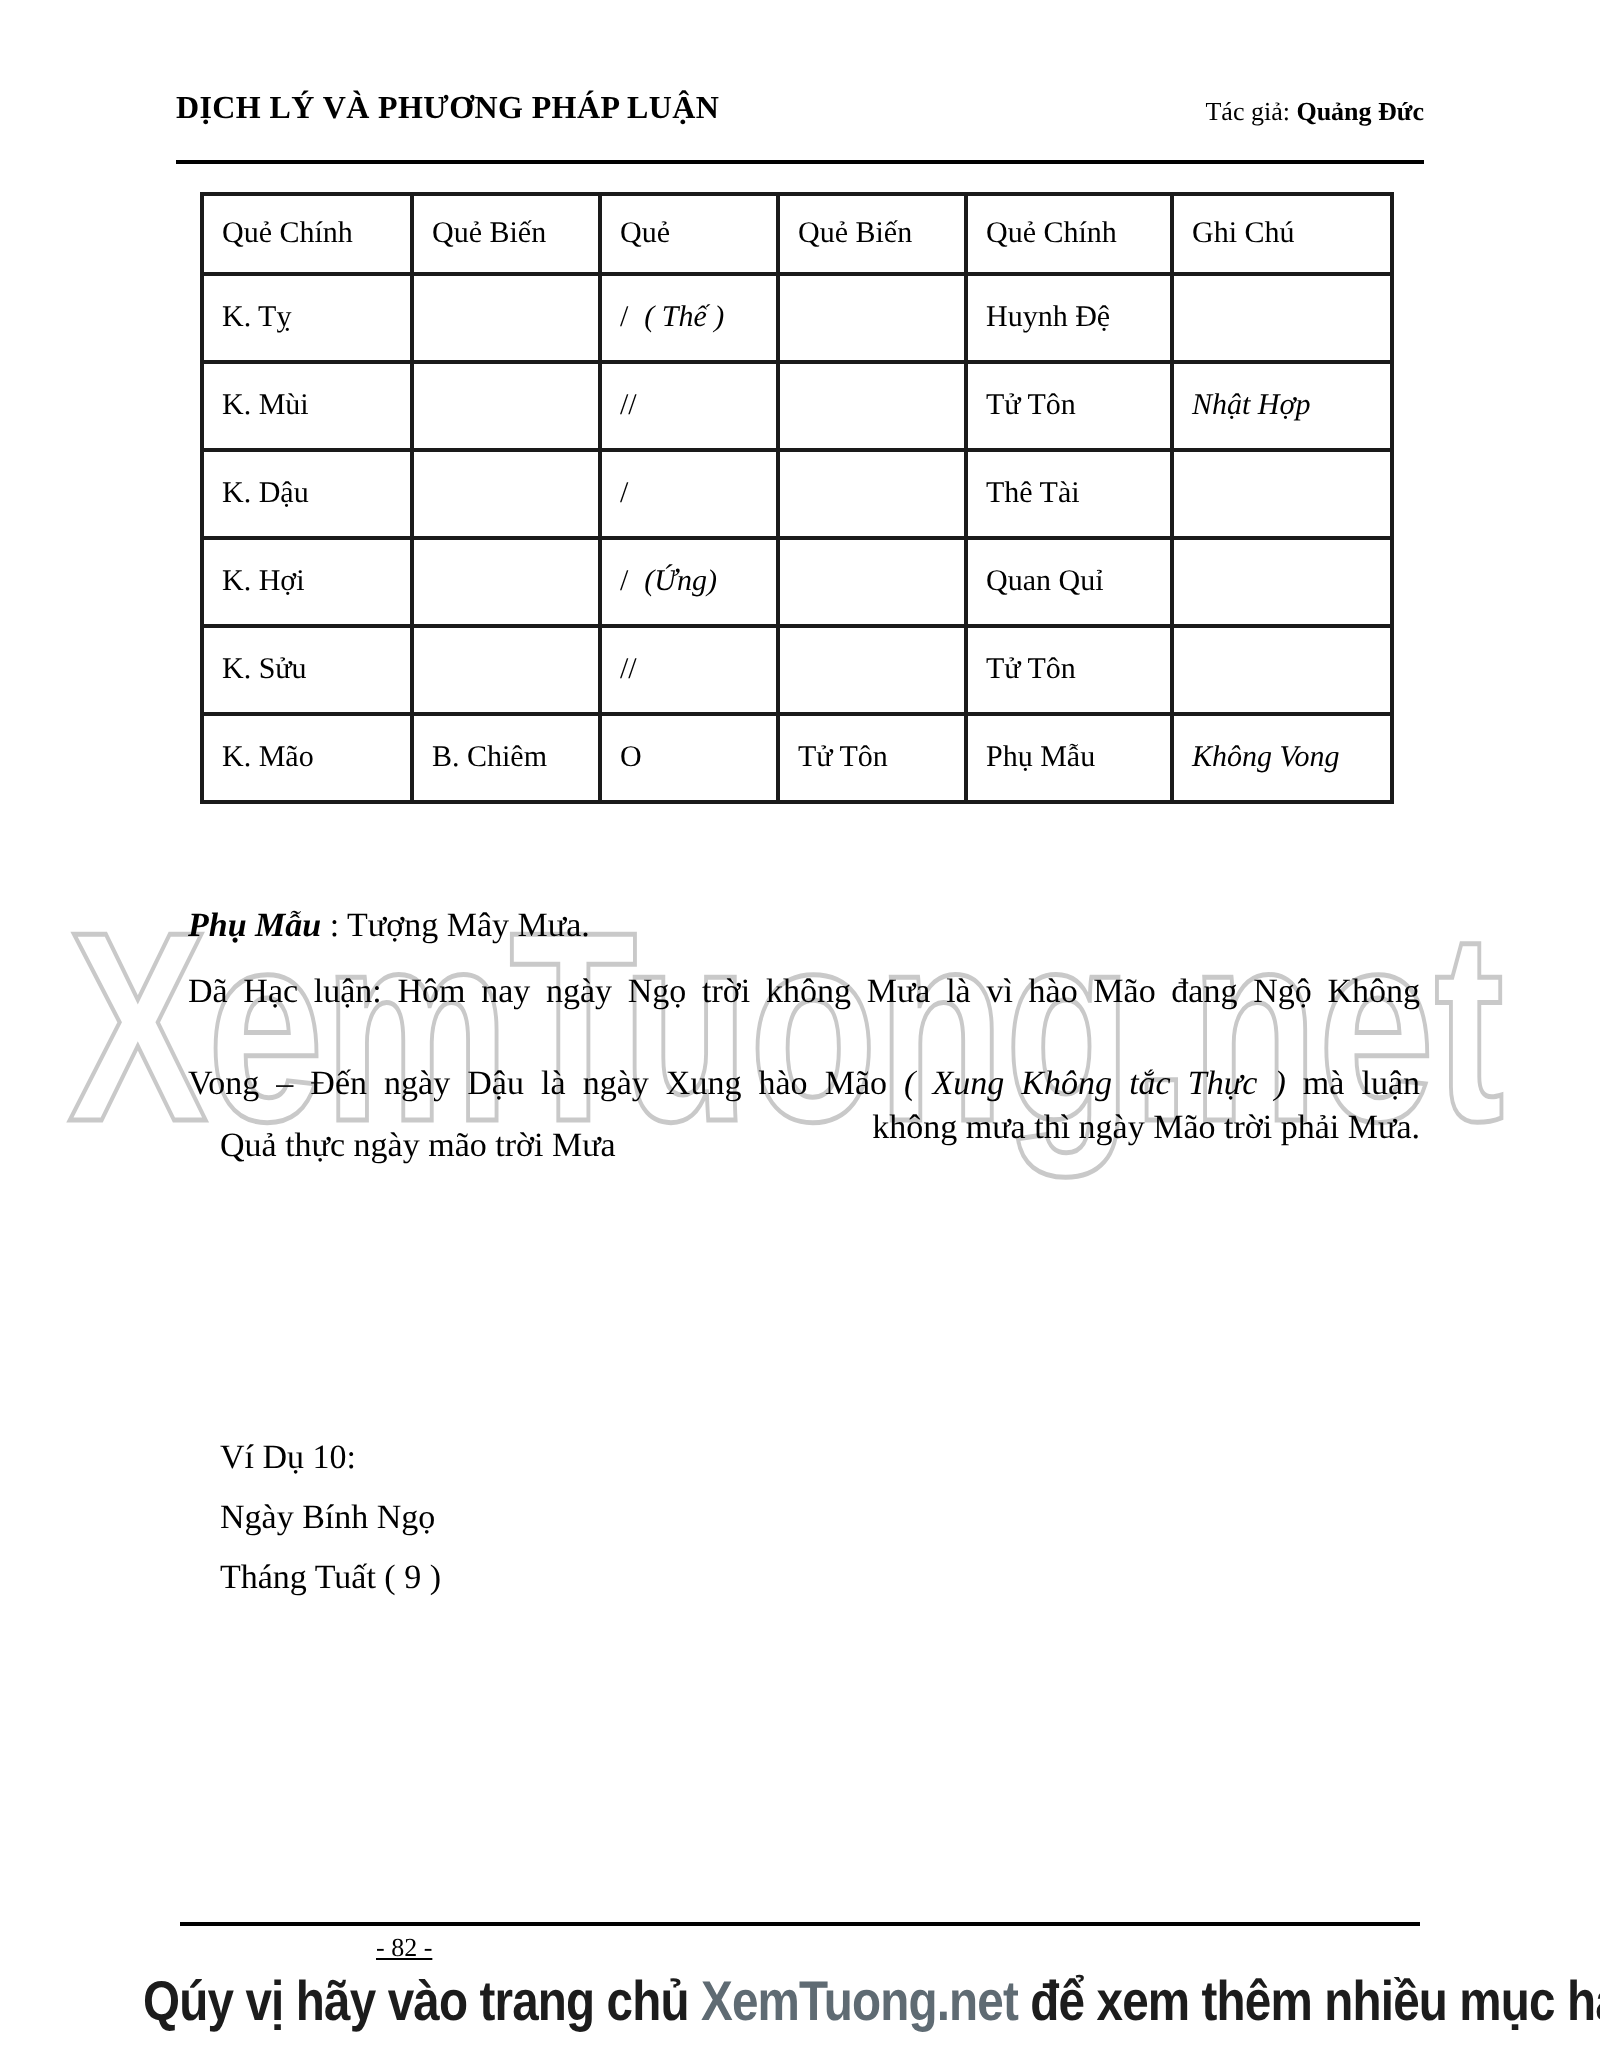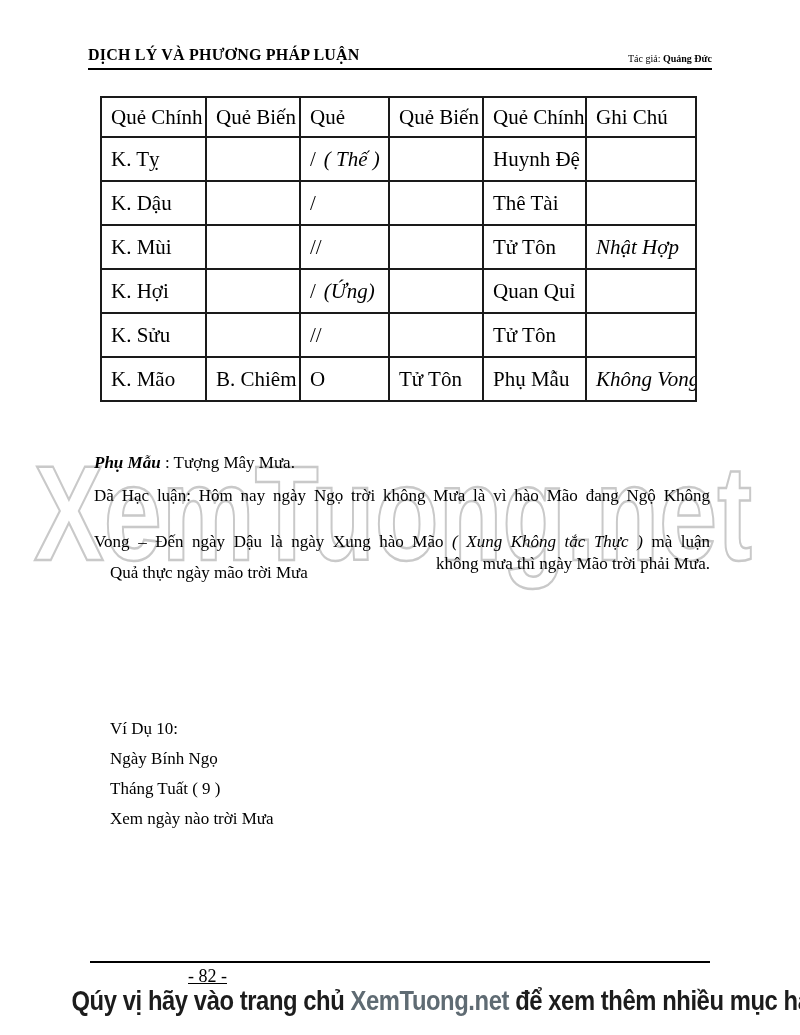--- a/index.html
+++ b/index.html
@@ -4,30 +4,30 @@
 <style>
   html,body{margin:0;padding:0;}
   body{
     width:800px;height:1035px;position:relative;background:#ffffff;
     font-family:"Liberation Serif", serif;color:#000;overflow:hidden;
   }
   
   .page-header{
     position:absolute;left:88px;right:88px;top:30px;height:34px;
     display:flex;justify-content:space-between;align-items:flex-end;
-    border-bottom:2px solid #000;padding-bottom:4px;z-index:2;
+    border-bottom:2px solid #000;padding-bottom:16px;z-index:2;
   }
   .hdr-title{font-weight:bold;font-size:16px;letter-spacing:.2px;}
-  .hdr-author{font-size:10px;}
+  .hdr-author{font-size:13px;}
   .hdr-author b{font-weight:bold;}
   
   table.hexa{
     position:absolute;left:100px;top:96px;z-index:2;
     border-collapse:collapse;table-layout:fixed;width:595px;
-    font-size:21px;
+    font-size:15px;
   }
   table.hexa td,table.hexa th{
     border:2px solid #1a1a1a;padding:0 0 0 9px;text-align:left;
     font-weight:normal;vertical-align:middle;white-space:nowrap;overflow:hidden;
   }
   table.hexa tr.hrow{height:40px;}
   table.hexa tr.drow{height:44px;}
   .it{font-style:italic;}
   .line-note{font-style:italic;margin-left:8px;}
   
@@ -36,21 +36,21 @@
   .bodytext{position:absolute;left:94px;width:616px;z-index:2;font-size:17px;line-height:22px;}
   .term-line{top:452px;}
   .term{font-weight:bold;font-style:italic;}
   .para{top:461px;}
   .para .jline{text-align:justify;text-align-last:justify;margin-top:24px;}
   .para .lline{text-align:right;}
   .result-line{top:562px;margin-left:16px;}
   .example{top:714px;line-height:30px;margin-left:16px;}
   
   .foot-rule{position:absolute;left:90px;top:961px;width:620px;height:2px;background:#000;z-index:2;}
-  .page-num{position:absolute;left:188px;top:966px;font-size:18px;z-index:2;text-decoration:underline;}
+  .page-num{position:absolute;left:188px;top:966px;font-size:13px;z-index:2;text-decoration:underline;}
   .promo{
     position:absolute;left:0;top:985px;width:800px;text-align:center;z-index:2;
     font-family:"Liberation Sans", sans-serif;font-size:28px;font-weight:bold;
     color:#1c1c1c;white-space:nowrap;
   }
   .promo-inner{display:inline-block;transform:scaleX(.85);transform-origin:50% 50%;letter-spacing:-.5px;}
   .promo-link{color:#5f6b73;text-decoration:none;}
 </style>
 </head>
 <body>
@@ -86,34 +86,34 @@
   </tr>
   <tr class="drow">
     <td>K. Tỵ</td>
     <td></td>
     <td><span>/</span><span class="line-note">( Thế )</span></td>
     <td></td>
     <td>Huynh Đệ</td>
     <td class="it"></td>
   </tr>
   <tr class="drow">
+    <td>K. Mùi</td>
+    <td></td>
+    <td><span>//</span><span class="line-note"></span></td>
+    <td></td>
+    <td>Tử Tôn</td>
+    <td class="it">Nhật Hợp</td>
+  </tr>
+  <tr class="drow">
     <td>K. Dậu</td>
     <td></td>
     <td><span>/</span><span class="line-note"></span></td>
     <td></td>
     <td>Thê Tài</td>
     <td class="it"></td>
-  </tr>
-  <tr class="drow">
-    <td>K. Mùi</td>
-    <td></td>
-    <td><span>//</span><span class="line-note"></span></td>
-    <td></td>
-    <td>Tử Tôn</td>
-    <td class="it">Nhật Hợp</td>
   </tr>
   <tr class="drow">
     <td>K. Hợi</td>
     <td></td>
     <td><span>/</span><span class="line-note">(Ứng)</span></td>
     <td></td>
     <td>Quan Quỉ</td>
     <td class="it"></td>
   </tr>
   <tr class="drow">
@@ -144,20 +144,19 @@
   <div class="jline"><span>Vong –  Đến ngày Dậu là ngày Xung hào Mão </span><span class="it">( Xung Không tắc Thực )</span><span> mà luận</span></div>
   <div class="lline">không mưa thì ngày Mão trời phải Mưa.</div>
 </div>
 
 <div class="bodytext result-line">Quả thực ngày mão trời Mưa</div>
 
 <div class="bodytext example">
   <div>Ví Dụ 10:</div>
   <div>Ngày Bính Ngọ</div>
   <div>Tháng Tuất ( 9 )</div>
-  <div>Xem ngày nào trời Mưa</div>
 </div>
 
 <div class="foot-rule"></div>
 <div class="page-num">- 82 -</div>
 <div class="promo">
   <span class="promo-inner"><span>Qúy vị hãy vào trang chủ </span><a href="#" class="promo-link">XemTuong.net</a><span> để xem thêm nhiều mục hay khác</span></span>
 </div>
 
 </body></html>

